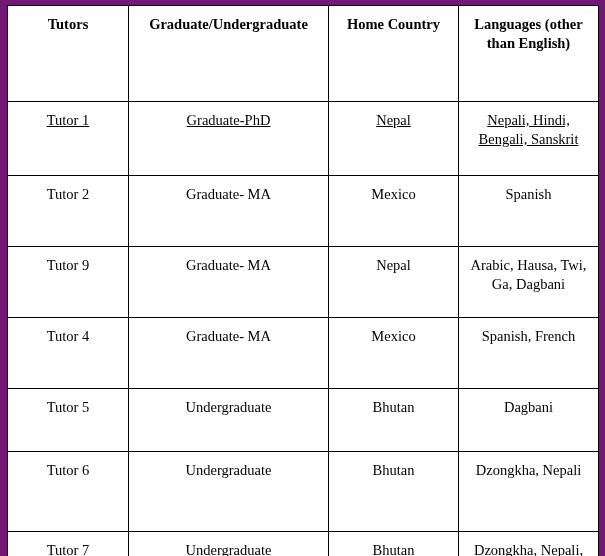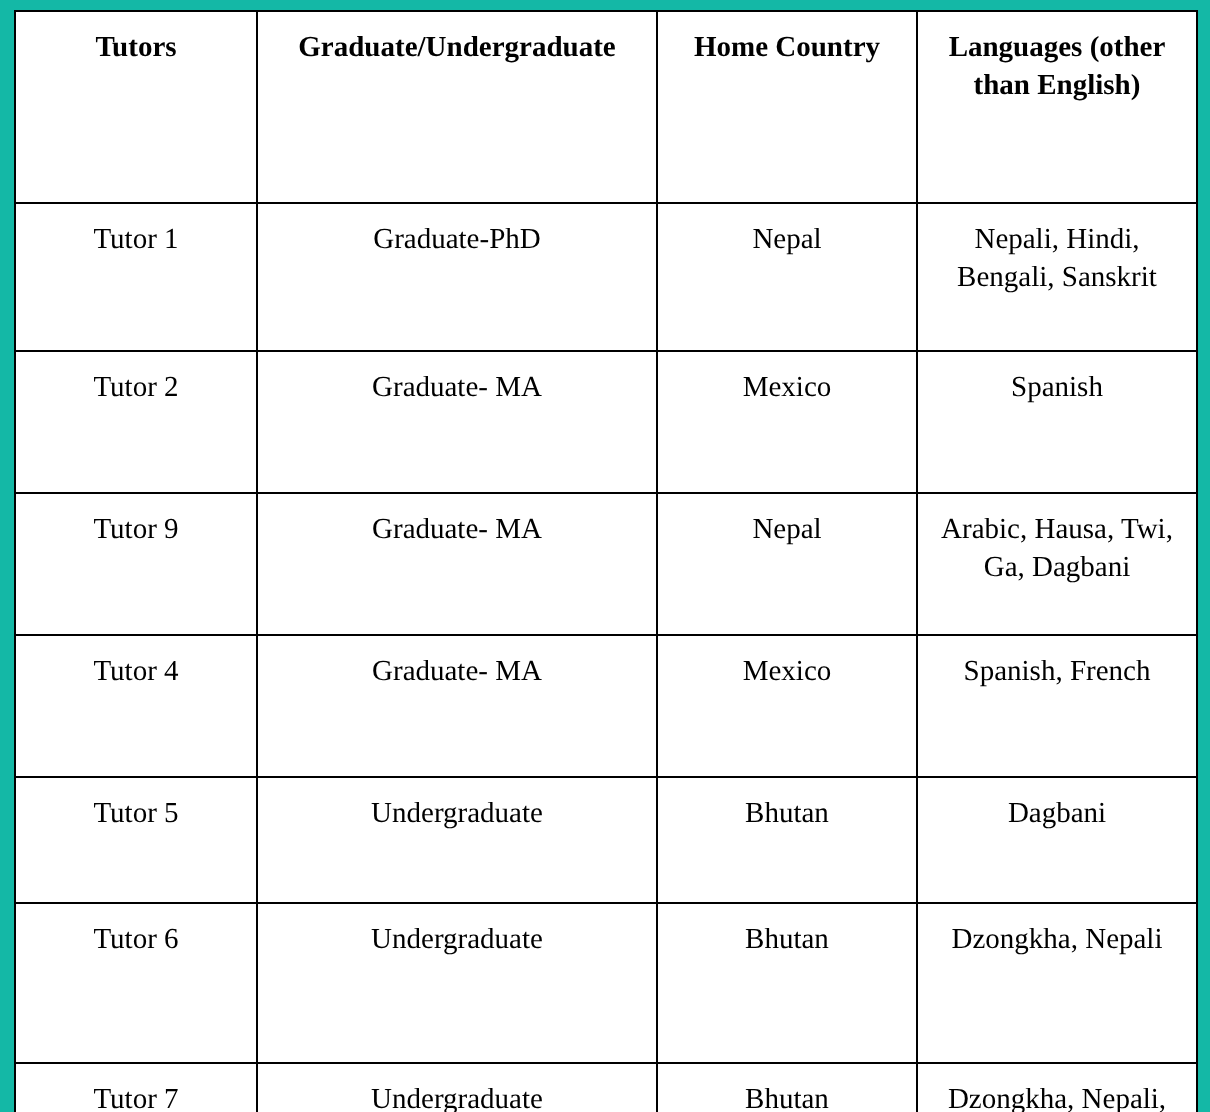--- a/index.html
+++ b/index.html
@@ -13,21 +13,21 @@
     height: 556px;
     font-family: "Liberation Serif", "DejaVu Serif", serif;
     color: #000000;
     overflow: hidden;
   }
 
   .page {
     position: relative;
     width: 605px;
     height: 556px;
-    background: #14b8a6;
+    background: #701a75;
     box-sizing: border-box;
   }
 
   .table-wrap {
     position: absolute;
     left: 7px;
     top: 5px;
     width: 591px;
   }
 
@@ -58,21 +58,21 @@
   table.tutors-table thead th {
     font-weight: bold;
     height: 80px;
   }
 
   table.tutors-table tbody td {
     font-weight: normal;
   }
 
   
-  tr.row-h58  td { height: 58px; }
+  tr.row-h58  td { height: 58px; text-decoration: underline; }
   tr.row-h55  td { height: 55px; }
   tr.row-h47  td { height: 47px; text-align: center; }
   tr.row-h64  td { height: 64px; }
   tr.row-h80  td { height: 80px; }
 </style>
 </head>
 <body>
 
 <div class="page">
   <div class="table-wrap">

